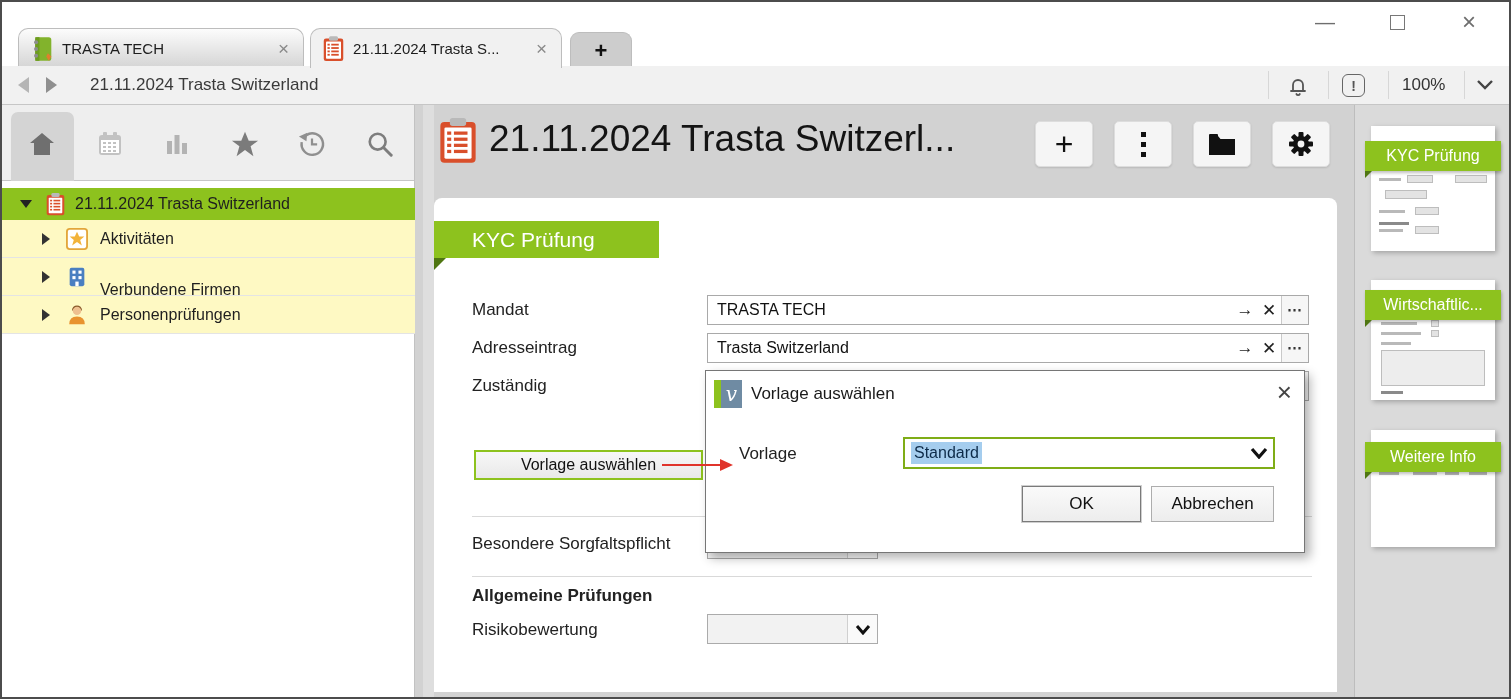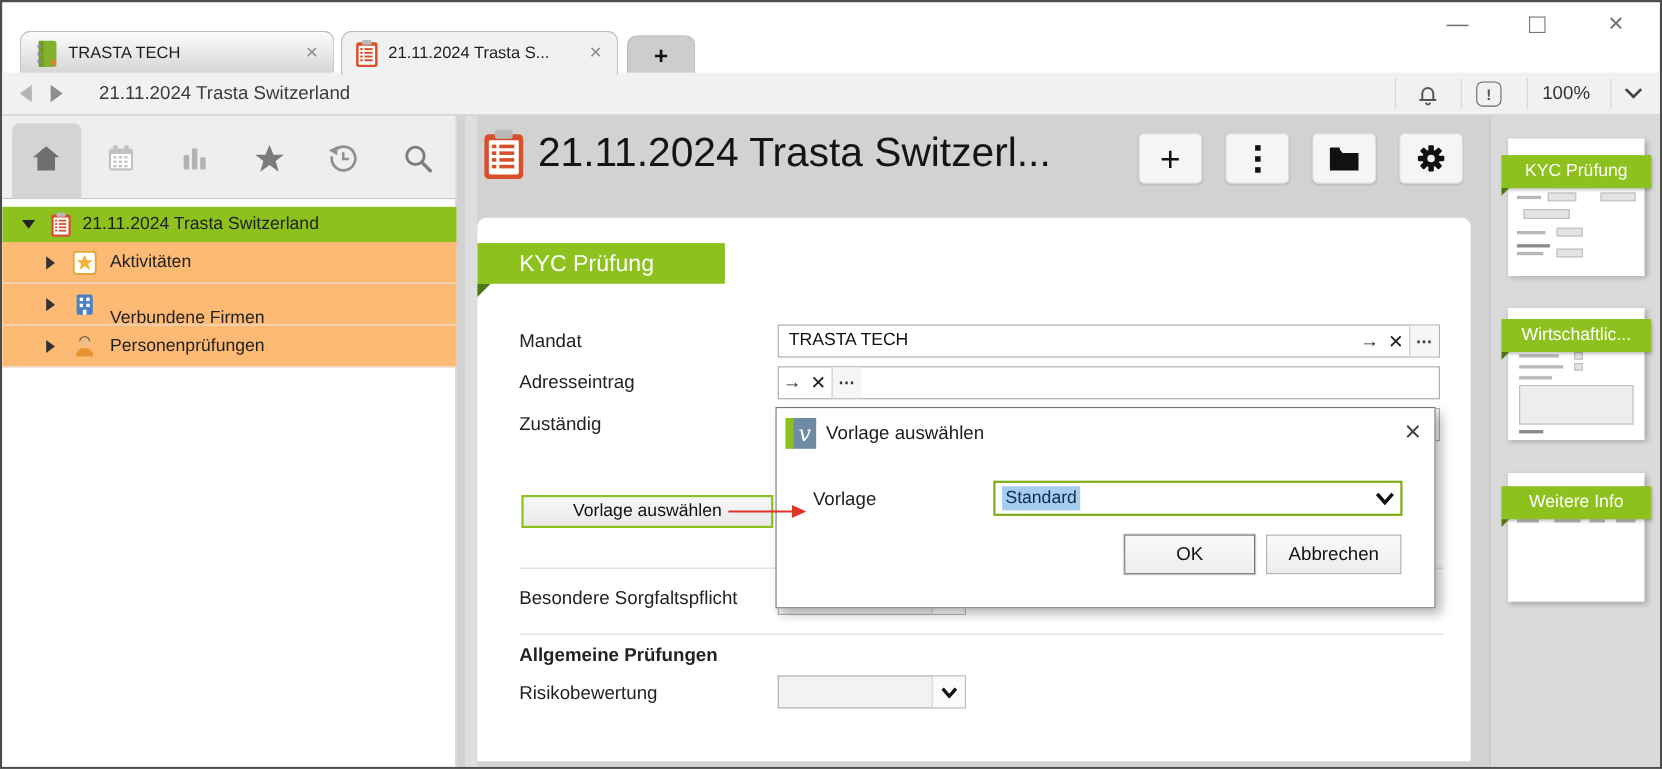--- a/index.html
+++ b/index.html
@@ -36,21 +36,21 @@
                 border-right:1px solid #c2c2c2; }
   .lp-toolbar { position:absolute; left:0; top:0; width:100%; height:76px; background:#eeeeee;
                 border-bottom:1px solid #c6c6c6; }
   .lp-hometab { position:absolute; left:9px; top:7px; width:63px; height:69px; background:#d4d4d4;
                 border-radius:7px 7px 0 0; }
   .lp-ico { position:absolute; top:25px; width:28px; height:28px; display:flex;
             align-items:center; justify-content:center; }
   .gutter-light { position:absolute; left:421px; top:103px; width:11px; height:594px; background:#dedede; }
 
   .tree-row { position:absolute; left:0; width:413px; height:38px; display:flex; align-items:center;
-              border-bottom:1px solid #e4e4e4; background:#fdba74; font-size:16px; color:#1f1f1f; }
+              border-bottom:1px solid #e4e4e4; background:#fef9c3; font-size:16px; color:#1f1f1f; }
   .tree-sel { background:#8dc21e; border-bottom:none; height:32px; }
   .tri-down { width:0; height:0; border-top:8px solid #222; border-left:6px solid transparent;
               border-right:6px solid transparent; }
   .tri-right { width:0; height:0; border-left:8px solid #333; border-top:6px solid transparent;
                border-bottom:6px solid transparent; }
 
   
   .center-bg { position:absolute; left:413px; top:103px; width:939px; height:594px; background:#d2d2d2; }
   .doc-title { position:absolute; left:487px; top:116px; font-size:37px; color:#141414; width:540px;
                white-space:nowrap; overflow:hidden; }
@@ -364,20 +364,21 @@
   <div class="f-label" style="left:470px; top:298px;">Mandat</div>
   <div class="f-input" style="top:293px;">
     <span class="txt">TRASTA TECH</span>
     <span class="f-ic">→</span>
     <span class="f-ic">✕</span>
     <span class="more-btn">⋯</span>
   </div>
 
   <div class="f-label" style="left:470px; top:336px;">Adresseintrag</div>
   <div class="f-input" style="top:331px;">
+    <span class="txt">Trasta Switzerland</span>
     <span class="f-ic">→</span>
     <span class="f-ic">✕</span>
     <span class="more-btn">⋯</span>
   </div>
 
   <div class="f-label" style="left:470px; top:374px;">Zuständig</div>
   <div class="f-input" style="top:369px;">
     <span class="txt"></span>
     <span class="more-btn">⋯</span>
   </div>

